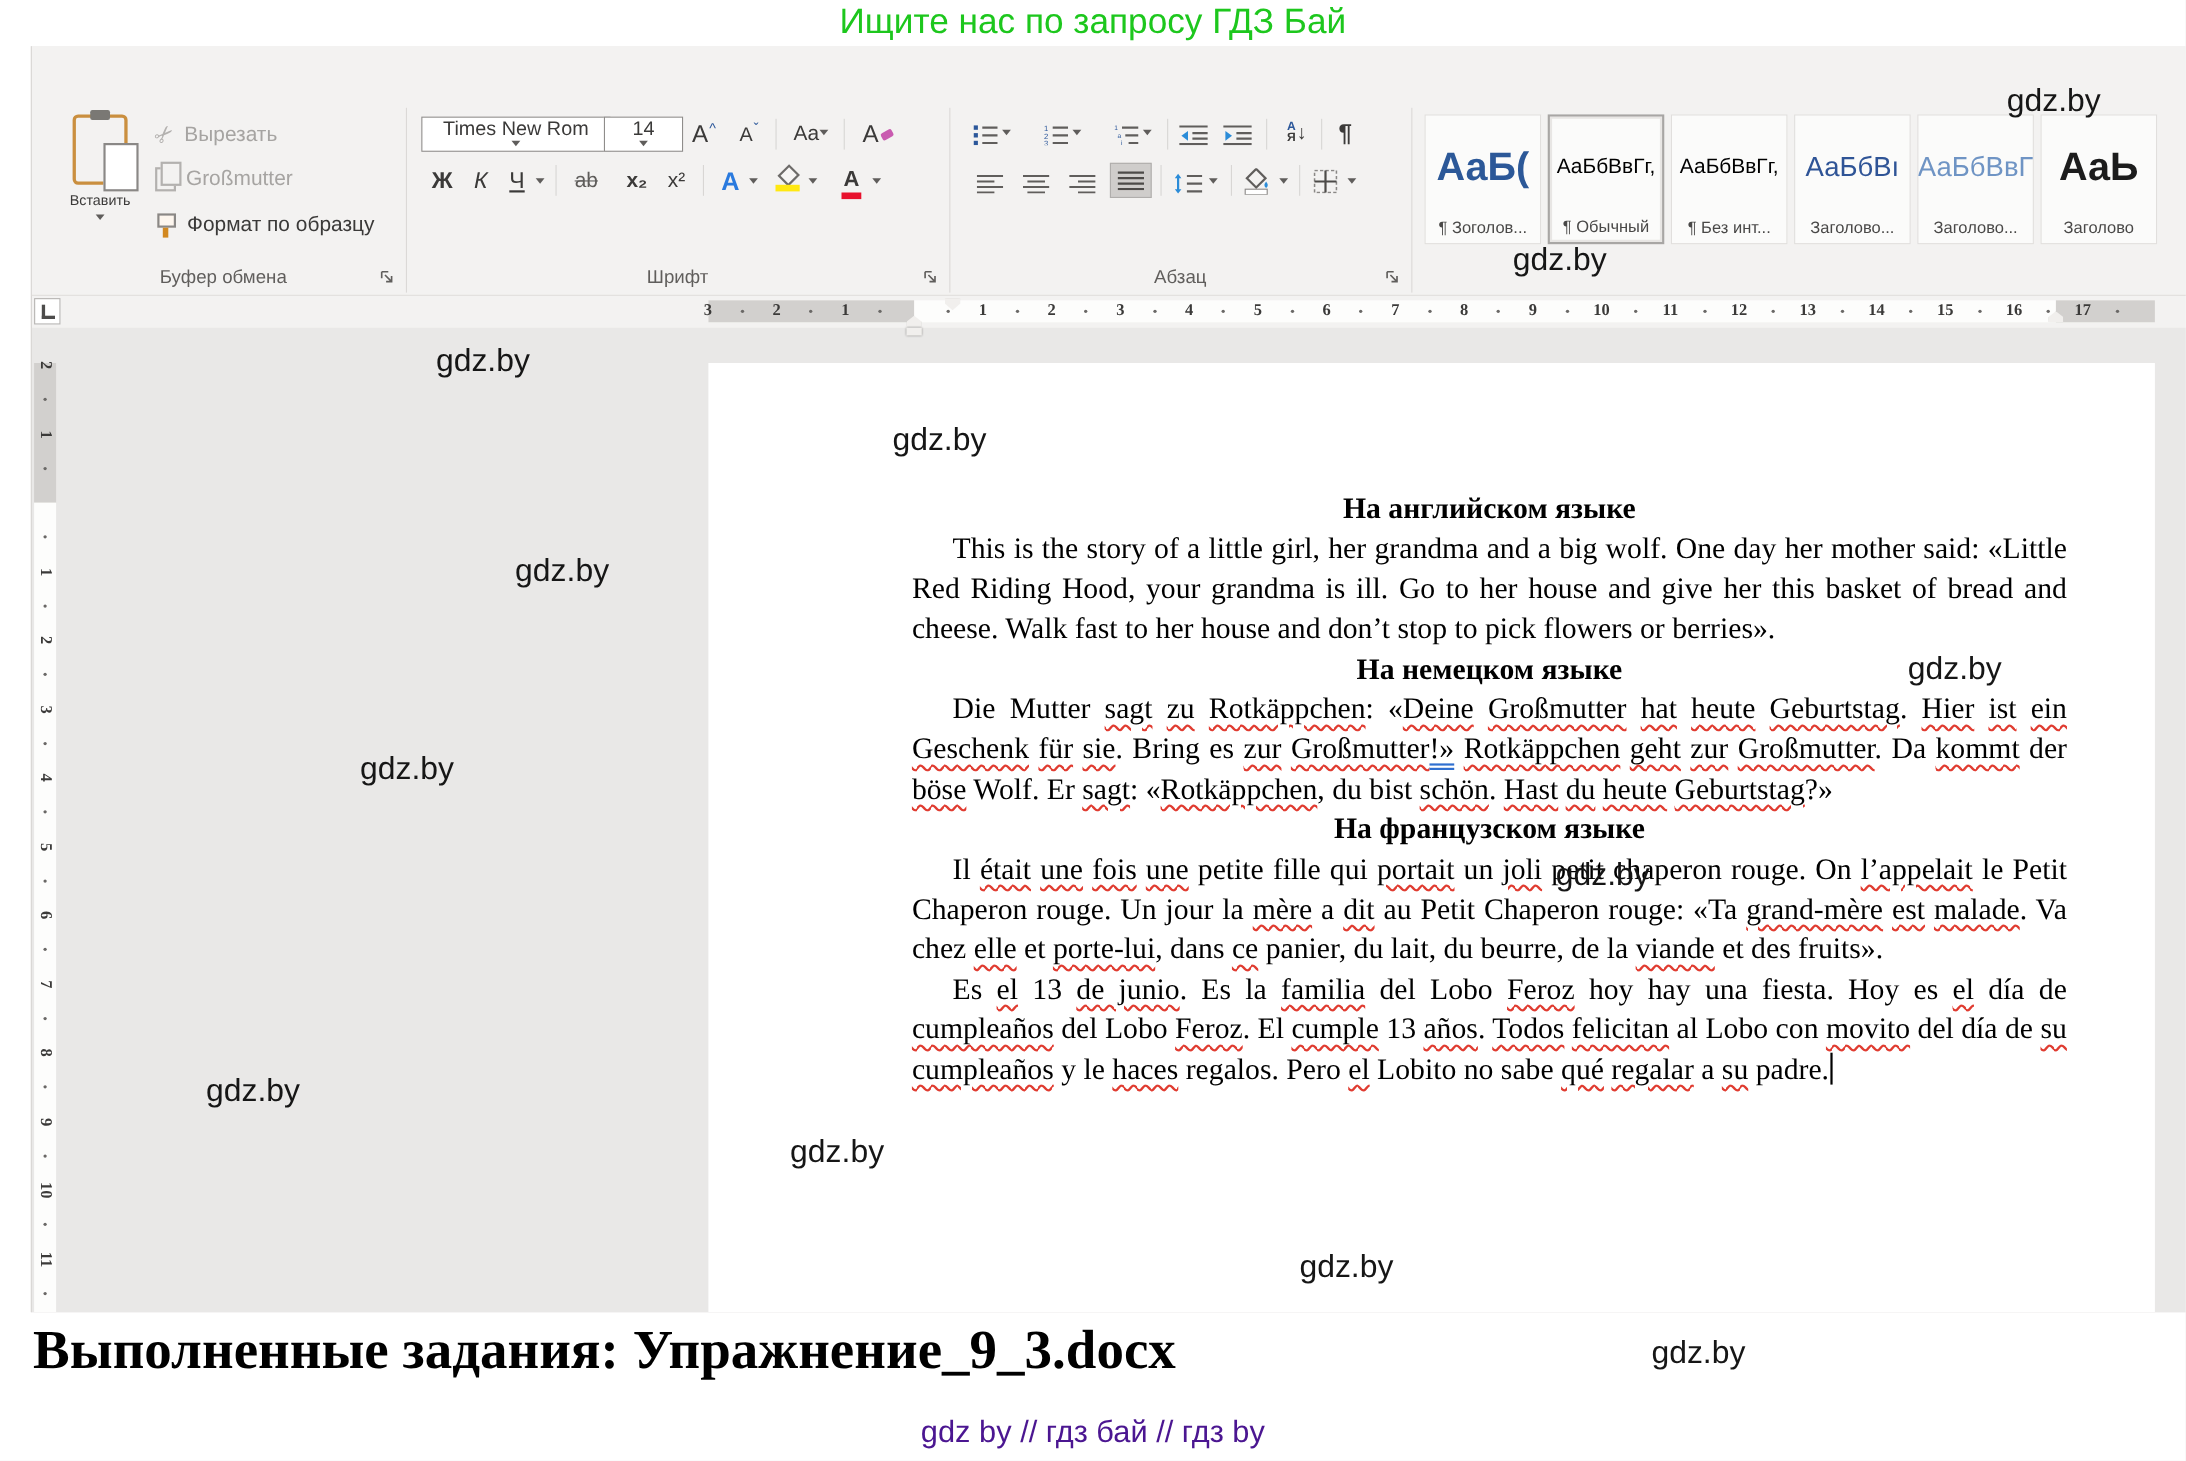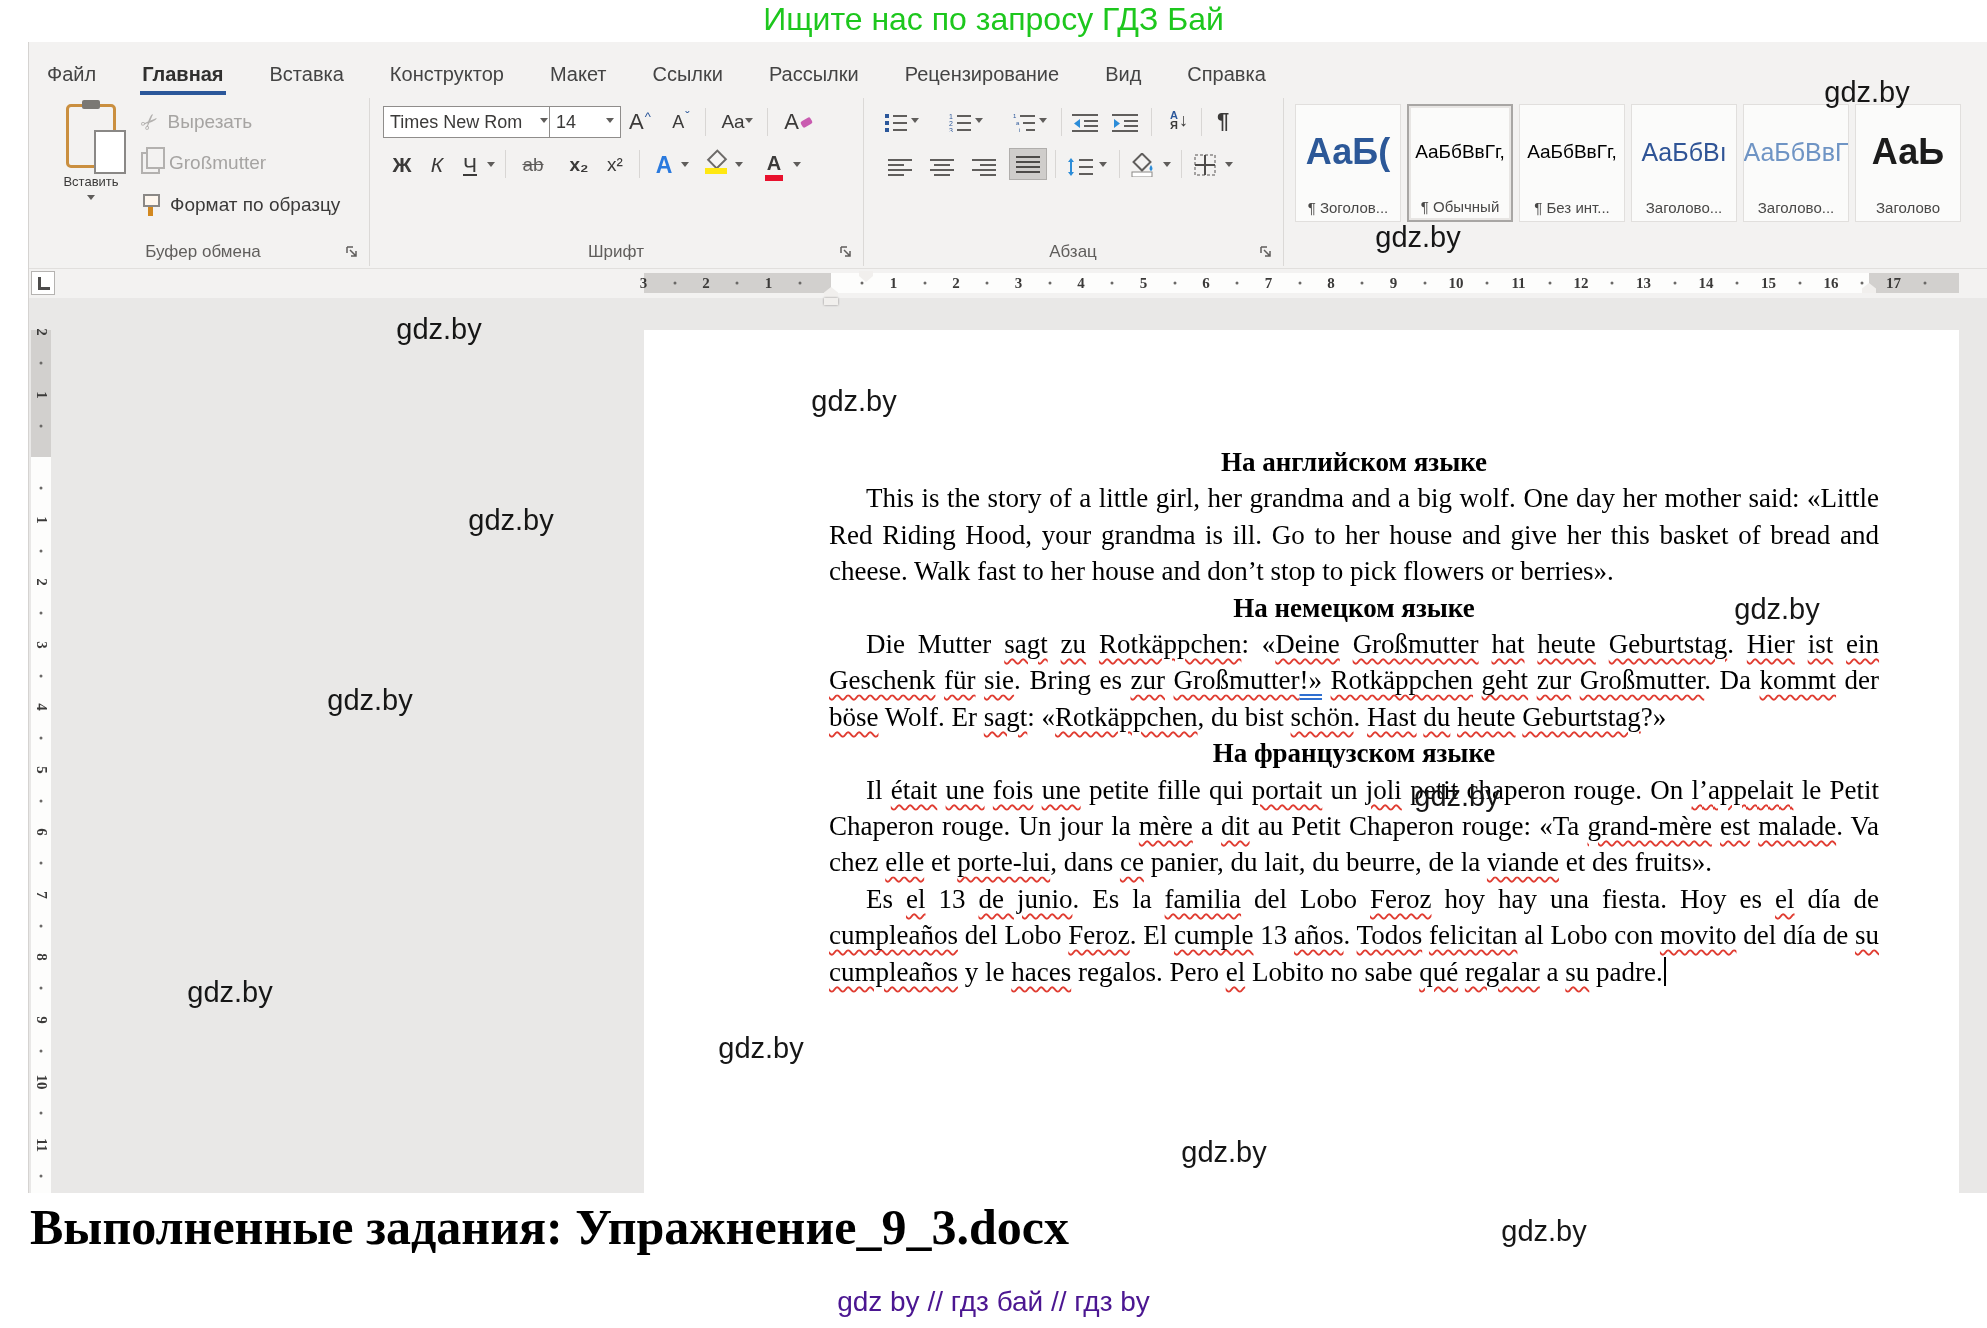--- a/index.html
+++ b/index.html
@@ -40,21 +40,21 @@
   .clip-row{position:absolute;left:104px;display:flex;gap:9px;align-items:center;font-size:19px;}
   .disabled{color:#a6a4a2;}
   .scissors{font-size:21px;color:#b3b1af;transform:rotate(-45deg);}
   .copy-icon{position:relative;width:15px;height:18px;border:2px solid #b3b1af;background:#f3f2f1;}
   .copy-icon::before{content:"";position:absolute;left:3px;top:-7px;width:15px;height:18px;border:2px solid #b3b1af;background:#f3f2f1;}
   .brush{width:20px;height:22px;position:relative;}
   .brush::before{content:"";position:absolute;left:2px;top:0;width:13px;height:9px;background:#fdf6ee;border:2px solid #8a8886;}
   .brush::after{content:"";position:absolute;left:7px;top:13px;width:5px;height:9px;background:#d2881f;}
   
   .combo{position:absolute;background:#fff;border:1px solid #8f8d8b;height:30px;display:flex;
-    align-items:center;justify-content:space-between;font-size:18px;color:#3b3a39;padding:0 6px;}
+    align-items:center;justify-content:space-between;font-size:18px;color:#3b3a39;padding:0 6px;flex-direction:column;}
   .glyph-b{font-weight:bold;}
   .glyph-i{font-style:italic;}
   .glyph-u{text-decoration:underline;}
   .glyph-s{text-decoration:line-through;color:#5f5d5b;}
   .mini{font-size:13px;color:#2b579a;margin-left:1px;position:relative;top:-6px;}
   .eraser{width:11px;height:7px;background:#c95bb0;border-radius:2px;transform:rotate(-30deg);margin-left:2px;}
   .fx-letter{color:#2a7ade;font-weight:bold;font-size:23px;}
   .stack{position:relative;display:inline-block;line-height:1;}
   .bar{position:absolute;left:-2px;right:-2px;bottom:-8px;height:6px;}
   .bar.red{background:#e8112d;}
@@ -132,32 +132,20 @@
 <div class="wm" style="left:370px;top:700px">gdz.by</div>
 <div class="wm" style="left:1457px;top:796px">gdz.by</div>
 <div class="wm" style="left:230px;top:992px">gdz.by</div>
 <div class="wm" style="left:761px;top:1048px">gdz.by</div>
 <div class="wm" style="left:1224px;top:1152px">gdz.by</div>
 <div class="wm" style="left:1544px;top:1231px">gdz.by</div>
 
 <div id="word-window">
 
   <div id="ribbon">
-    <div id="tabrow">
-        <div class="tab">Файл</div>
-        <div class="tab active">Главная</div>
-        <div class="tab">Вставка</div>
-        <div class="tab">Конструктор</div>
-        <div class="tab">Макет</div>
-        <div class="tab">Ссылки</div>
-        <div class="tab">Рассылки</div>
-        <div class="tab">Рецензирование</div>
-        <div class="tab">Вид</div>
-        <div class="tab">Справка</div>
-      </div>
 
     <div class="grp" style="left:8px;width:332px;">
       <div class="paste-btn">
         <div class="clipboard">
           <div class="clip"></div>
             <div class="page"></div>
         </div>
         <span>Вставить</span><br>
         <span class="dd" style="margin-top:6px"></span>
       </div>

